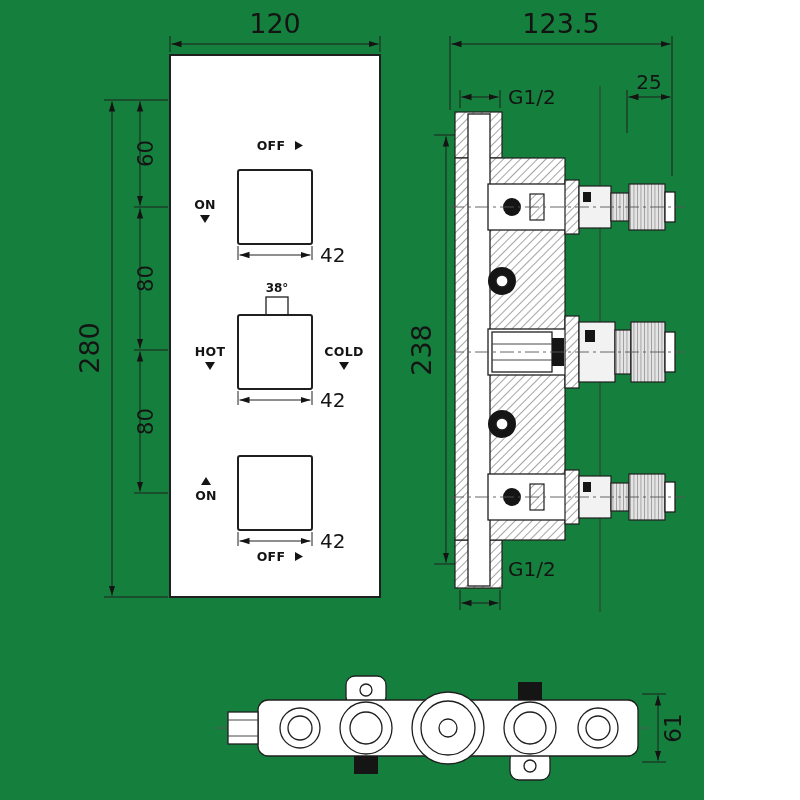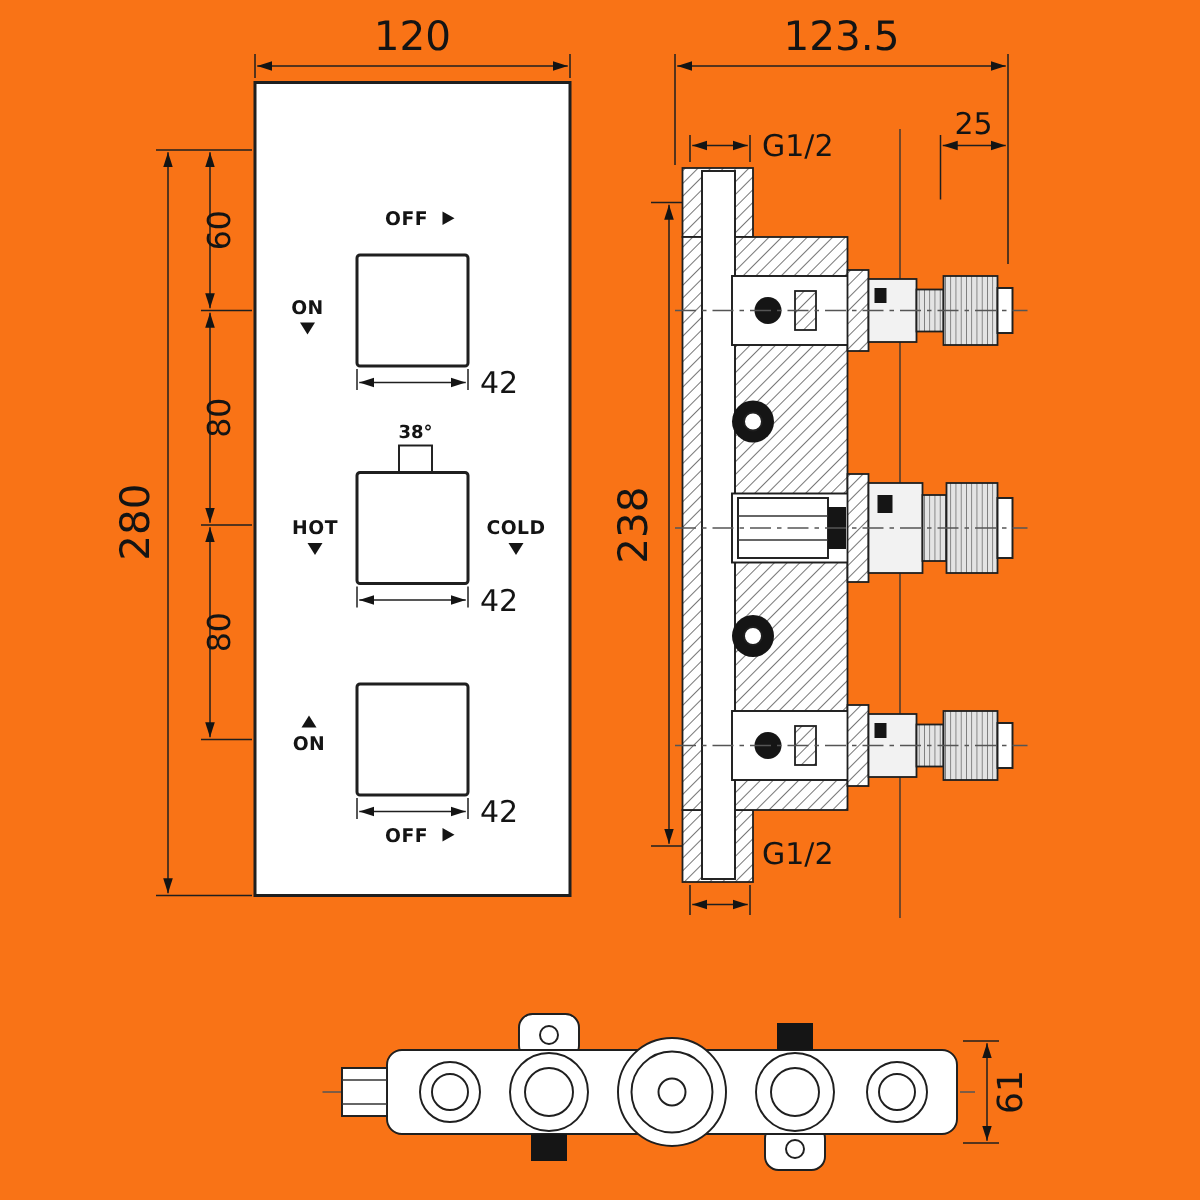--- a/index.html
+++ b/index.html
@@ -1,16 +1,16 @@
 <!DOCTYPE html>
 <html><head>
 <meta charset="utf-8">
 <style>
   html,body{margin:0;padding:0;background:#ffffff;}
-  .stage{width:800px;height:800px;position:relative;background:#f97316;overflow:hidden;}
+  .stage{width:704px;height:800px;position:relative;background:#15803d;overflow:hidden;}
   svg{display:block;}
   text{font-family:"DejaVu Sans","Liberation Sans",sans-serif;fill:#141414;}
   .dim-lg{font-size:27px;text-anchor:middle;}
   .dim-md{font-size:20px;text-anchor:middle;}
   .dim-md-s{font-size:20px;text-anchor:start;}
   .dim-sm{font-size:21px;text-anchor:middle;}
   .dim-61{font-size:23px;text-anchor:middle;}
   .lbl{font-size:12.5px;font-weight:bold;text-anchor:middle;letter-spacing:.3px;}
   .lbl-sm{font-size:12px;font-weight:bold;text-anchor:middle;}
   .outline{fill:#fff;stroke:#1f1f1f;stroke-width:1.3;}

